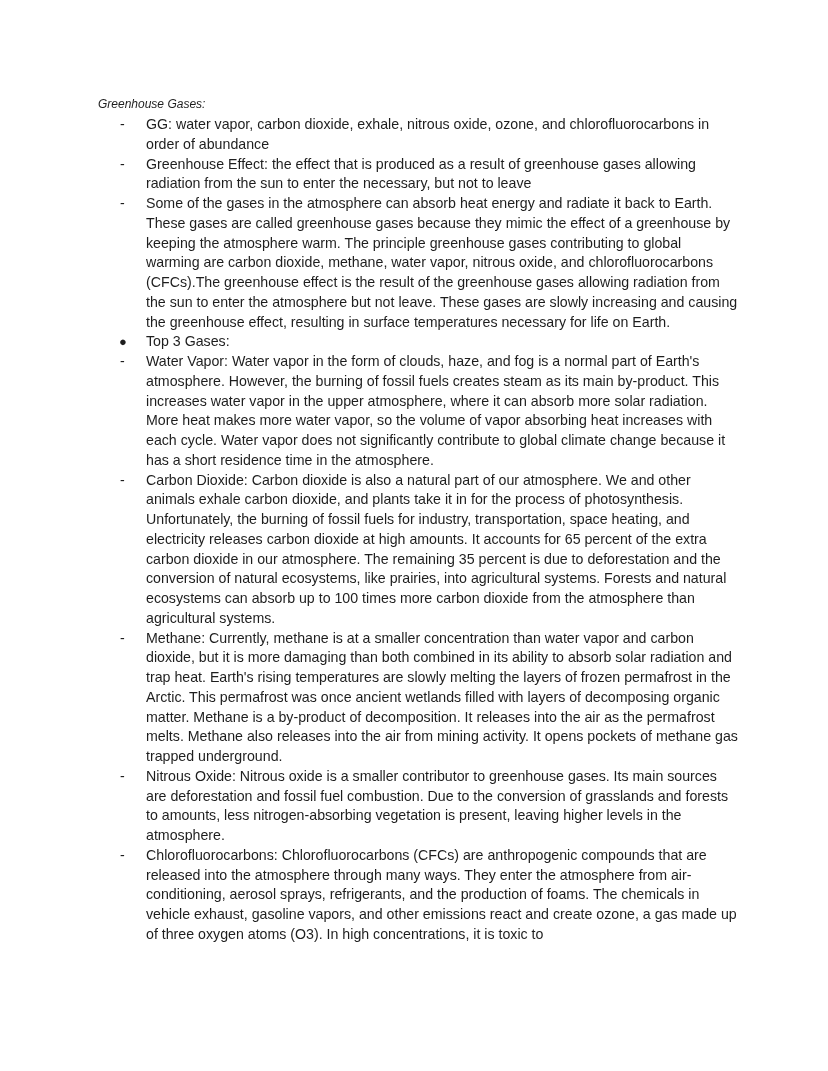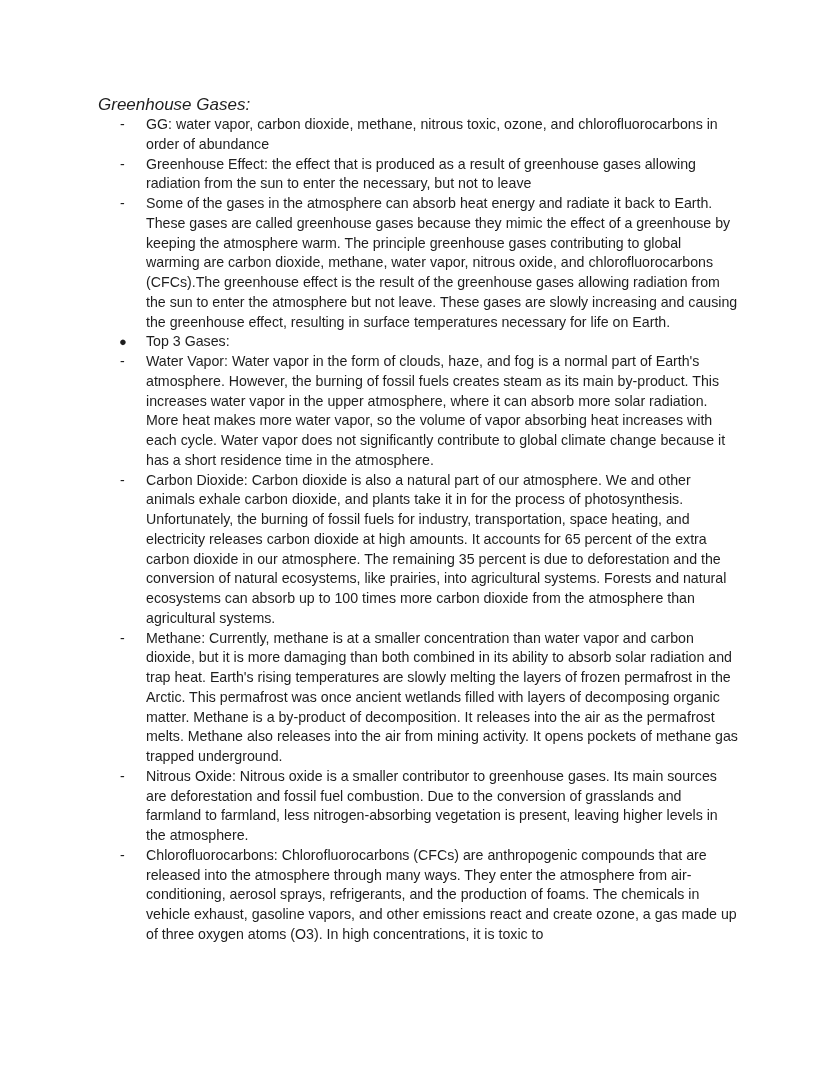--- a/index.html
+++ b/index.html
@@ -5,37 +5,37 @@
   html, body { margin: 0; padding: 0; background: #ffffff; }
   body { width: 828px; height: 1071px; overflow: hidden; position: relative; }
   .page {
     position: absolute; left: 0; top: 0; width: 828px; height: 1071px;
     background: #ffffff;
     font-family: "Liberation Sans", sans-serif;
     font-size: 14.2px; line-height: 19.75px; color: #1e1e1e;
   }
   .title {
     position: absolute; left: 98px; top: 95px;
-    font-style: italic; margin: 0; font-weight: normal; font-size: 17px; text-align: right;
+    font-style: italic; margin: 0; font-weight: normal; font-size: 12px; text-align: right;
   }
   .list { position: absolute; left: 98px; top: 115px; width: 640px; margin: 0; padding: 0; list-style: none; }
   .item { position: relative; padding-left: 48px; margin: 0; }
   .marker { position: absolute; left: 22px; top: 0; width: 14px; text-align: left; }
   .marker.dot { left: 21px; font-size: 13px; }
   .text { display: block; }
 </style>
 </head>
 <body>
 
 <div class="page">
   <h1 class="title">Greenhouse Gases:</h1>
   <ul class="list">
     <li class="item">
       <span class="marker">-</span>
-      <span class="text">GG: water vapor, carbon dioxide, methane, nitrous toxic, ozone, and chlorofluorocarbons in order of abundance</span>
+      <span class="text">GG: water vapor, carbon dioxide, exhale, nitrous oxide, ozone, and chlorofluorocarbons in order of abundance</span>
     </li>
     <li class="item">
       <span class="marker">-</span>
       <span class="text">Greenhouse Effect: the effect that is produced as a result of greenhouse gases allowing radiation from the sun to enter the necessary, but not to leave</span>
     </li>
     <li class="item">
       <span class="marker">-</span>
       <span class="text">Some of the gases in the atmosphere can absorb heat energy and radiate it back to Earth. These gases are called greenhouse gases because they mimic the effect of a greenhouse by keeping the atmosphere warm. The principle greenhouse gases contributing to global warming are carbon dioxide, methane, water vapor, nitrous oxide, and chlorofluorocarbons (CFCs).The greenhouse effect is the result of the greenhouse gases allowing radiation from the sun to enter the atmosphere but not leave. These gases are slowly increasing and causing the greenhouse effect, resulting in surface temperatures necessary for life on Earth.</span>
     </li>
     <li class="item">
@@ -49,20 +49,20 @@
     <li class="item">
       <span class="marker">-</span>
       <span class="text">Carbon Dioxide: Carbon dioxide is also a natural part of our atmosphere. We and other animals exhale carbon dioxide, and plants take it in for the process of photosynthesis. Unfortunately, the burning of fossil fuels for industry, transportation, space heating, and electricity releases carbon dioxide at high amounts. It accounts for 65 percent of the extra carbon dioxide in our atmosphere. The remaining 35 percent is due to deforestation and the conversion of natural ecosystems, like prairies, into agricultural systems. Forests and natural ecosystems can absorb up to 100 times more carbon dioxide from the atmosphere than agricultural systems.</span>
     </li>
     <li class="item">
       <span class="marker">-</span>
       <span class="text">Methane: Currently, methane is at a smaller concentration than water vapor and carbon dioxide, but it is more damaging than both combined in its ability to absorb solar radiation and trap heat. Earth's rising temperatures are slowly melting the layers of frozen permafrost in the Arctic. This permafrost was once ancient wetlands filled with layers of decomposing organic matter. Methane is a by-product of decomposition. It releases into the air as the permafrost melts. Methane also releases into the air from mining activity. It opens pockets of methane gas trapped underground.</span>
     </li>
     <li class="item">
       <span class="marker">-</span>
-      <span class="text">Nitrous Oxide: Nitrous oxide is a smaller contributor to greenhouse gases. Its main sources are deforestation and fossil fuel combustion. Due to the conversion of grasslands and farmland to farmland, less nitrogen-absorbing vegetation is present, leaving higher levels in the atmosphere.</span>
+      <span class="text">Nitrous Oxide: Nitrous oxide is a smaller contributor to greenhouse gases. Its main sources are deforestation and fossil fuel combustion. Due to the conversion of grasslands and forests to amounts, less nitrogen-absorbing vegetation is present, leaving higher levels in the atmosphere.</span>
     </li>
     <li class="item">
       <span class="marker">-</span>
       <span class="text">Chlorofluorocarbons: Chlorofluorocarbons (CFCs) are anthropogenic compounds that are released into the atmosphere through many ways. They enter the atmosphere from air-conditioning, aerosol sprays, refrigerants, and the production of foams. The chemicals in vehicle exhaust, gasoline vapors, and other emissions react and create ozone, a gas made up of three oxygen atoms (O3). In high concentrations, it is toxic to</span>
     </li>
   </ul>
 </div>
 
 </body></html>

